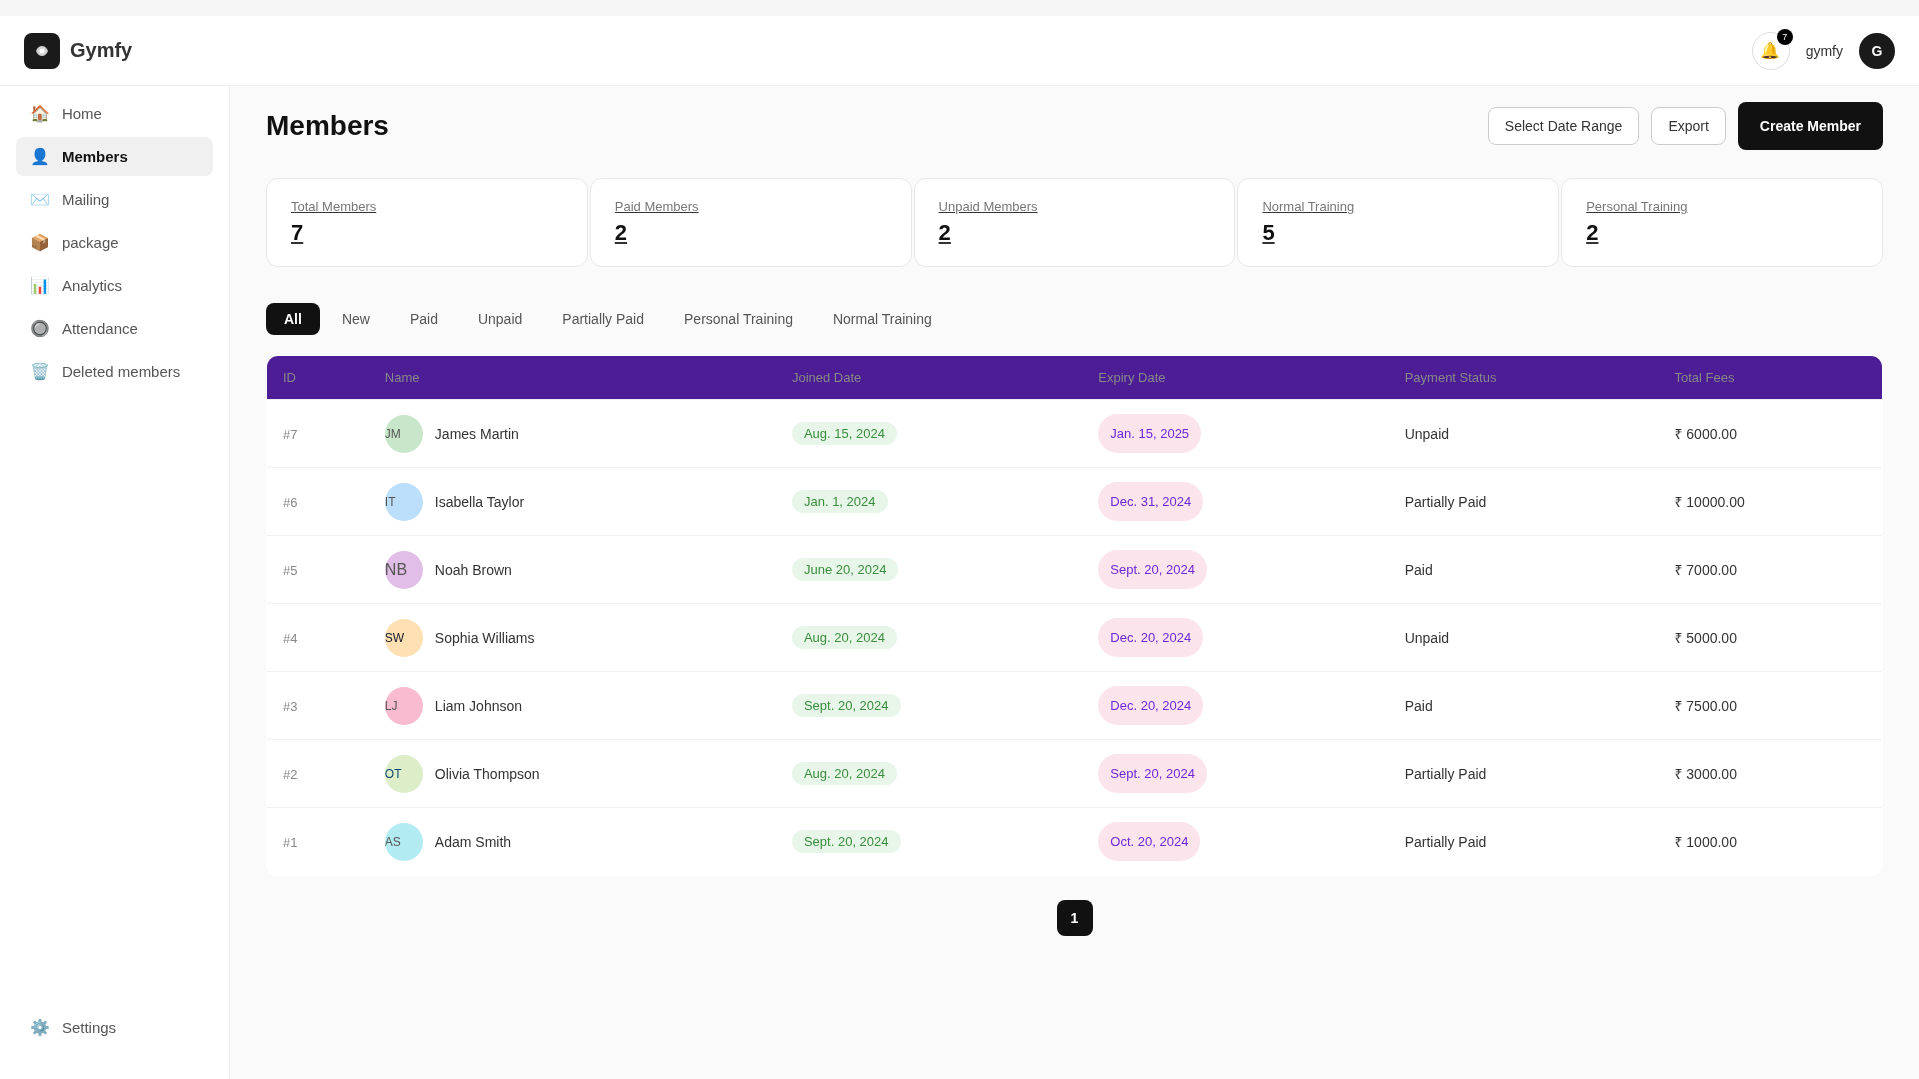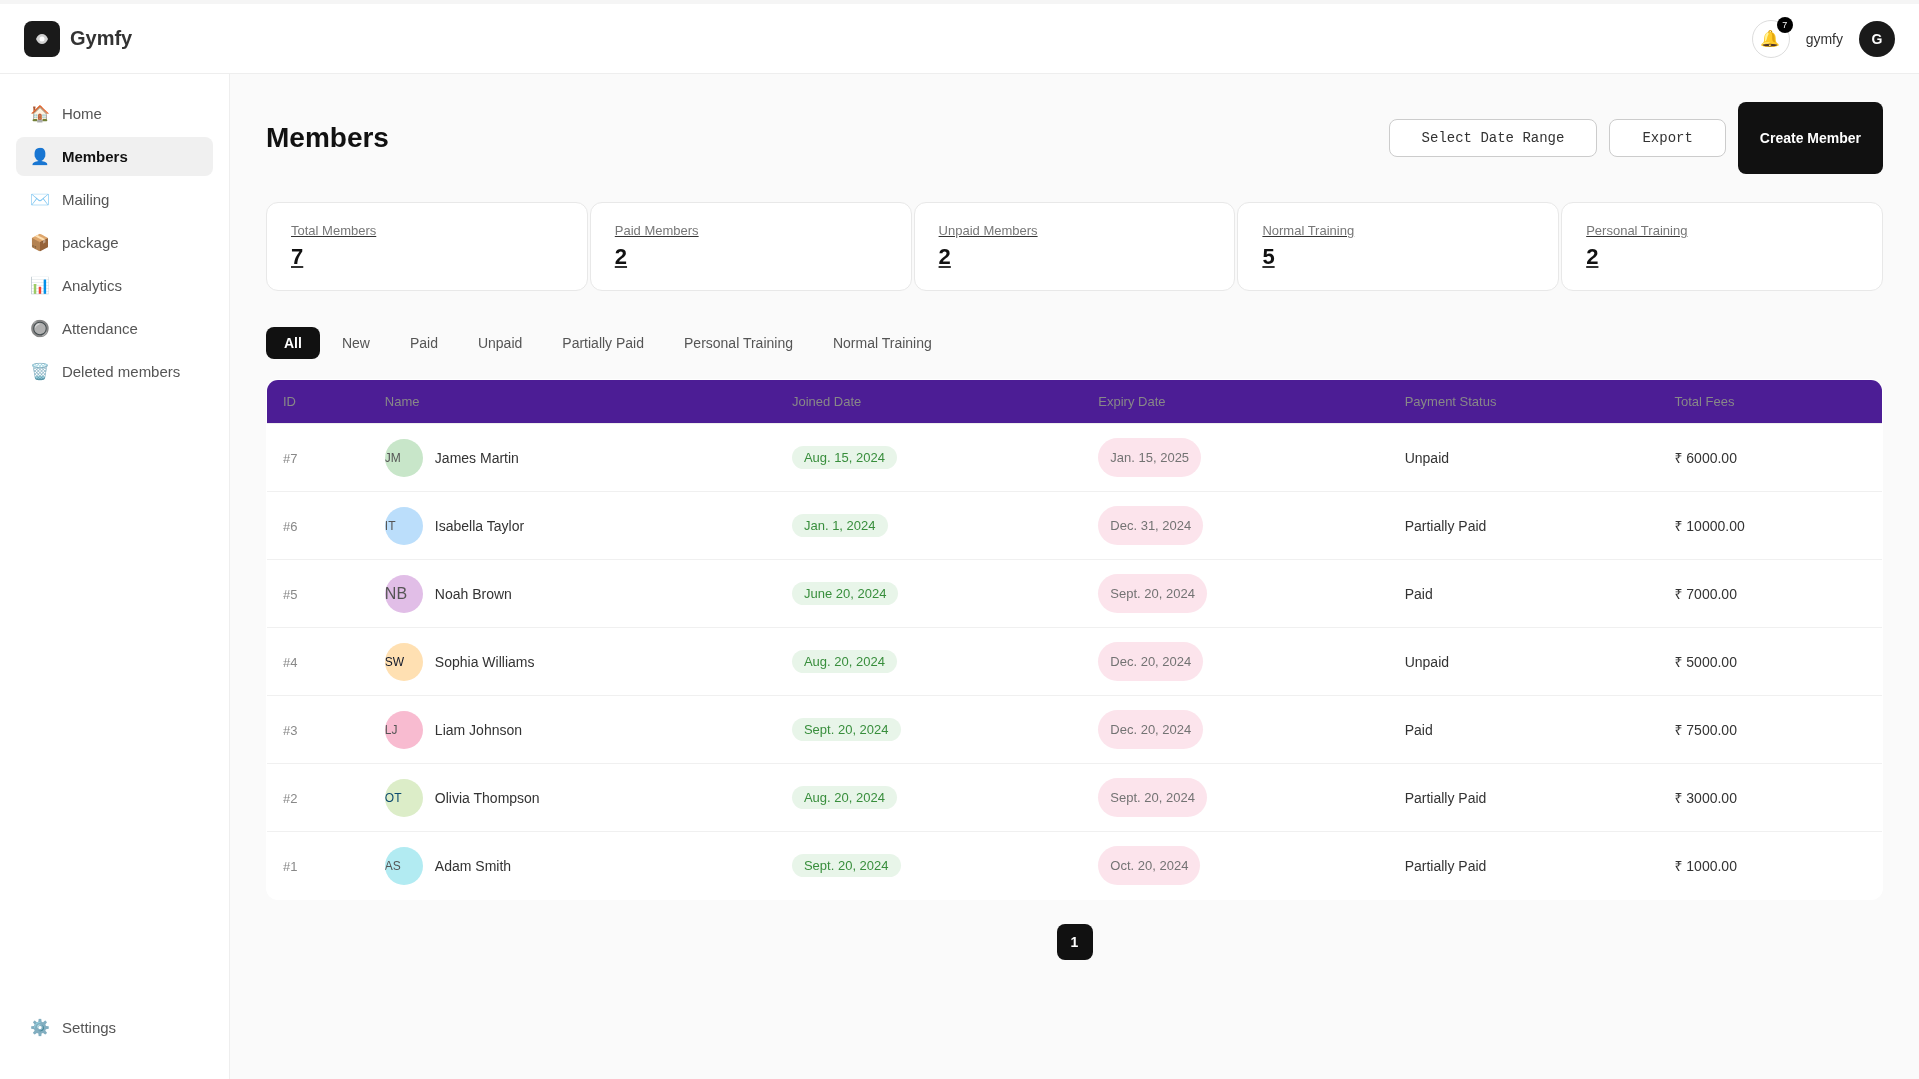--- a/index.html
+++ b/index.html
@@ -8,21 +8,21 @@
     
     .topnav {
       height: 70px;
       background: #fff;
       display: flex;
       align-items: center;
       justify-content: space-between;
       padding: 10px 24px;
       border-bottom: 1px solid #eee;
       position: fixed;
-      top: 4px; left: 0; right: 0;
+      top: 16px; left: 0; right: 0;
       z-index: 100;
     }
     .logo-area {
       display: flex;
       align-items: center;
       gap: 10px;
       font-weight: 700;
       font-size: 20px;
     }
     .logo-icon {
@@ -132,31 +132,30 @@
       font-size: 28px;
       font-weight: 700;
       color: #111;
     }
     .header-actions {
       display: flex;
       gap: 12px;
       align-items: center;
     }
     .btn-outline {
-      padding: 10px 32px;
+      padding: 10px 16px;
       border: 1.5px solid #ccc;
       border-radius: 8px;
       background: #fff;
       font-size: 14px;
       cursor: pointer;
       color: #333;
-      font-family: Liberation Mono, monospace;
     }
     .btn-dark {
-      padding: 28px 22px;
+      padding: 16px 22px;
       background: #111;
       color: #fff;
       border: none;
       border-radius: 8px;
       font-size: 14px;
       font-weight: 600;
       cursor: pointer;
     }
 
     
@@ -279,21 +278,21 @@
     .date-badge-green {
       background: #e8f5e9;
       color: #388e3c;
       padding: 4px 12px;
       border-radius: 20px;
       font-size: 13px;
       display: inline-block;
     }
     .date-badge-red {
       background: #fce4ec;
-      color: #737373;
+      color: #6d28d9;
       padding: 12px 12px;
       border-radius: 20px;
       font-size: 13px;
       display: inline-block;
     }
 
     .payment-status { color: #555; font-size: 14px; }
     .total-fees { color: #333; font-size: 14px; }
 
     

